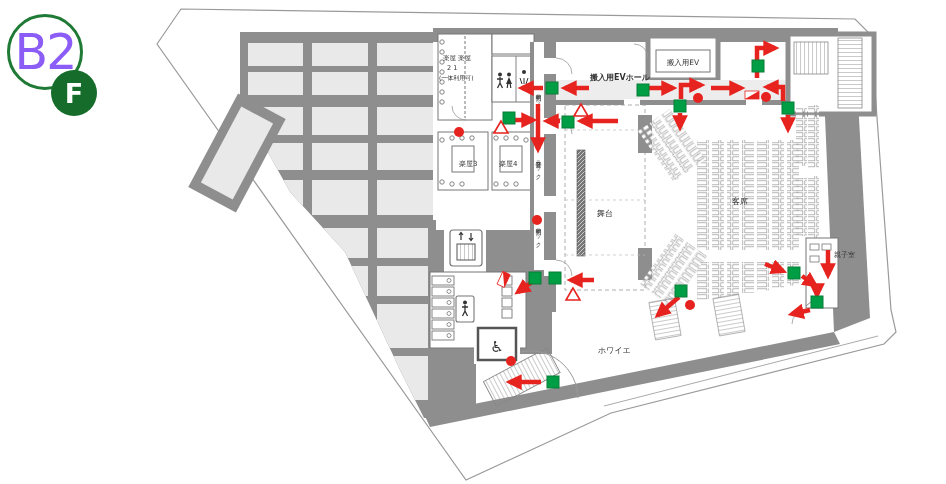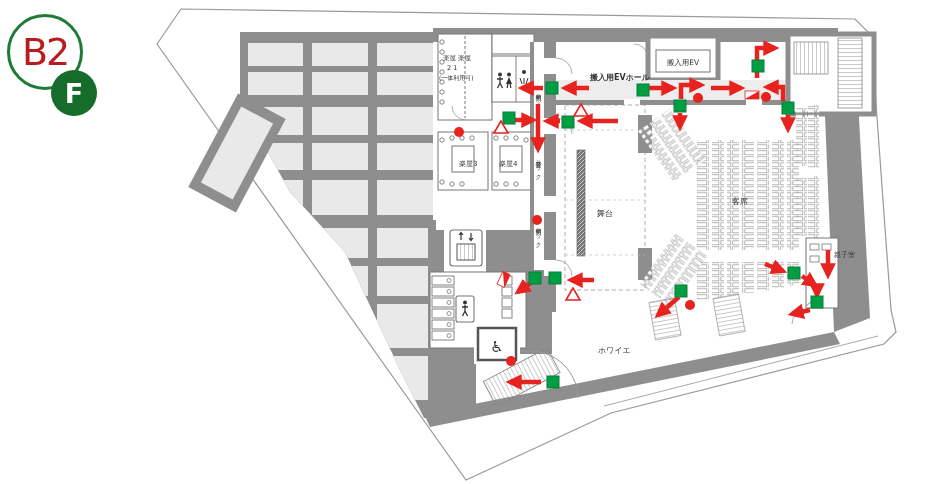--- a/index.html
+++ b/index.html
@@ -1,21 +1,21 @@
 <!DOCTYPE html>
 <html><head>
 <meta charset="utf-8">
 <style>
   html,body{margin:0;padding:0;background:#fff;}
   #app{position:relative;width:946px;height:484px;background:#fff;overflow:hidden;
        font-family:"DejaVu Sans","Liberation Sans",sans-serif;}
   #badge{position:absolute;left:7px;top:14px;width:100px;height:100px;}
   #badge .big{position:absolute;left:0;top:0;width:70px;height:70px;border:3px solid #1E7A34;
       border-radius:50%;background:#fff;display:flex;align-items:center;justify-content:center;}
-  #badge .big span{font-size:38px;color:#b91c1c;letter-spacing:-2px;}
+  #badge .big span{font-size:49px;color:#8b5cf6;letter-spacing:-2px;}
   #badge .sub{position:absolute;left:44px;top:56px;width:46px;height:46px;border-radius:50%;
       background:#156C2B;display:flex;align-items:center;justify-content:center;}
   #badge .sub span{font-size:27px;font-weight:bold;color:#fff;}
   svg text{font-family:"DejaVu Sans","Liberation Sans",sans-serif;fill:#333;}
   .vtext{writing-mode:vertical-rl;}
 </style>
 </head>
 <body>
 
 <div id="app">

